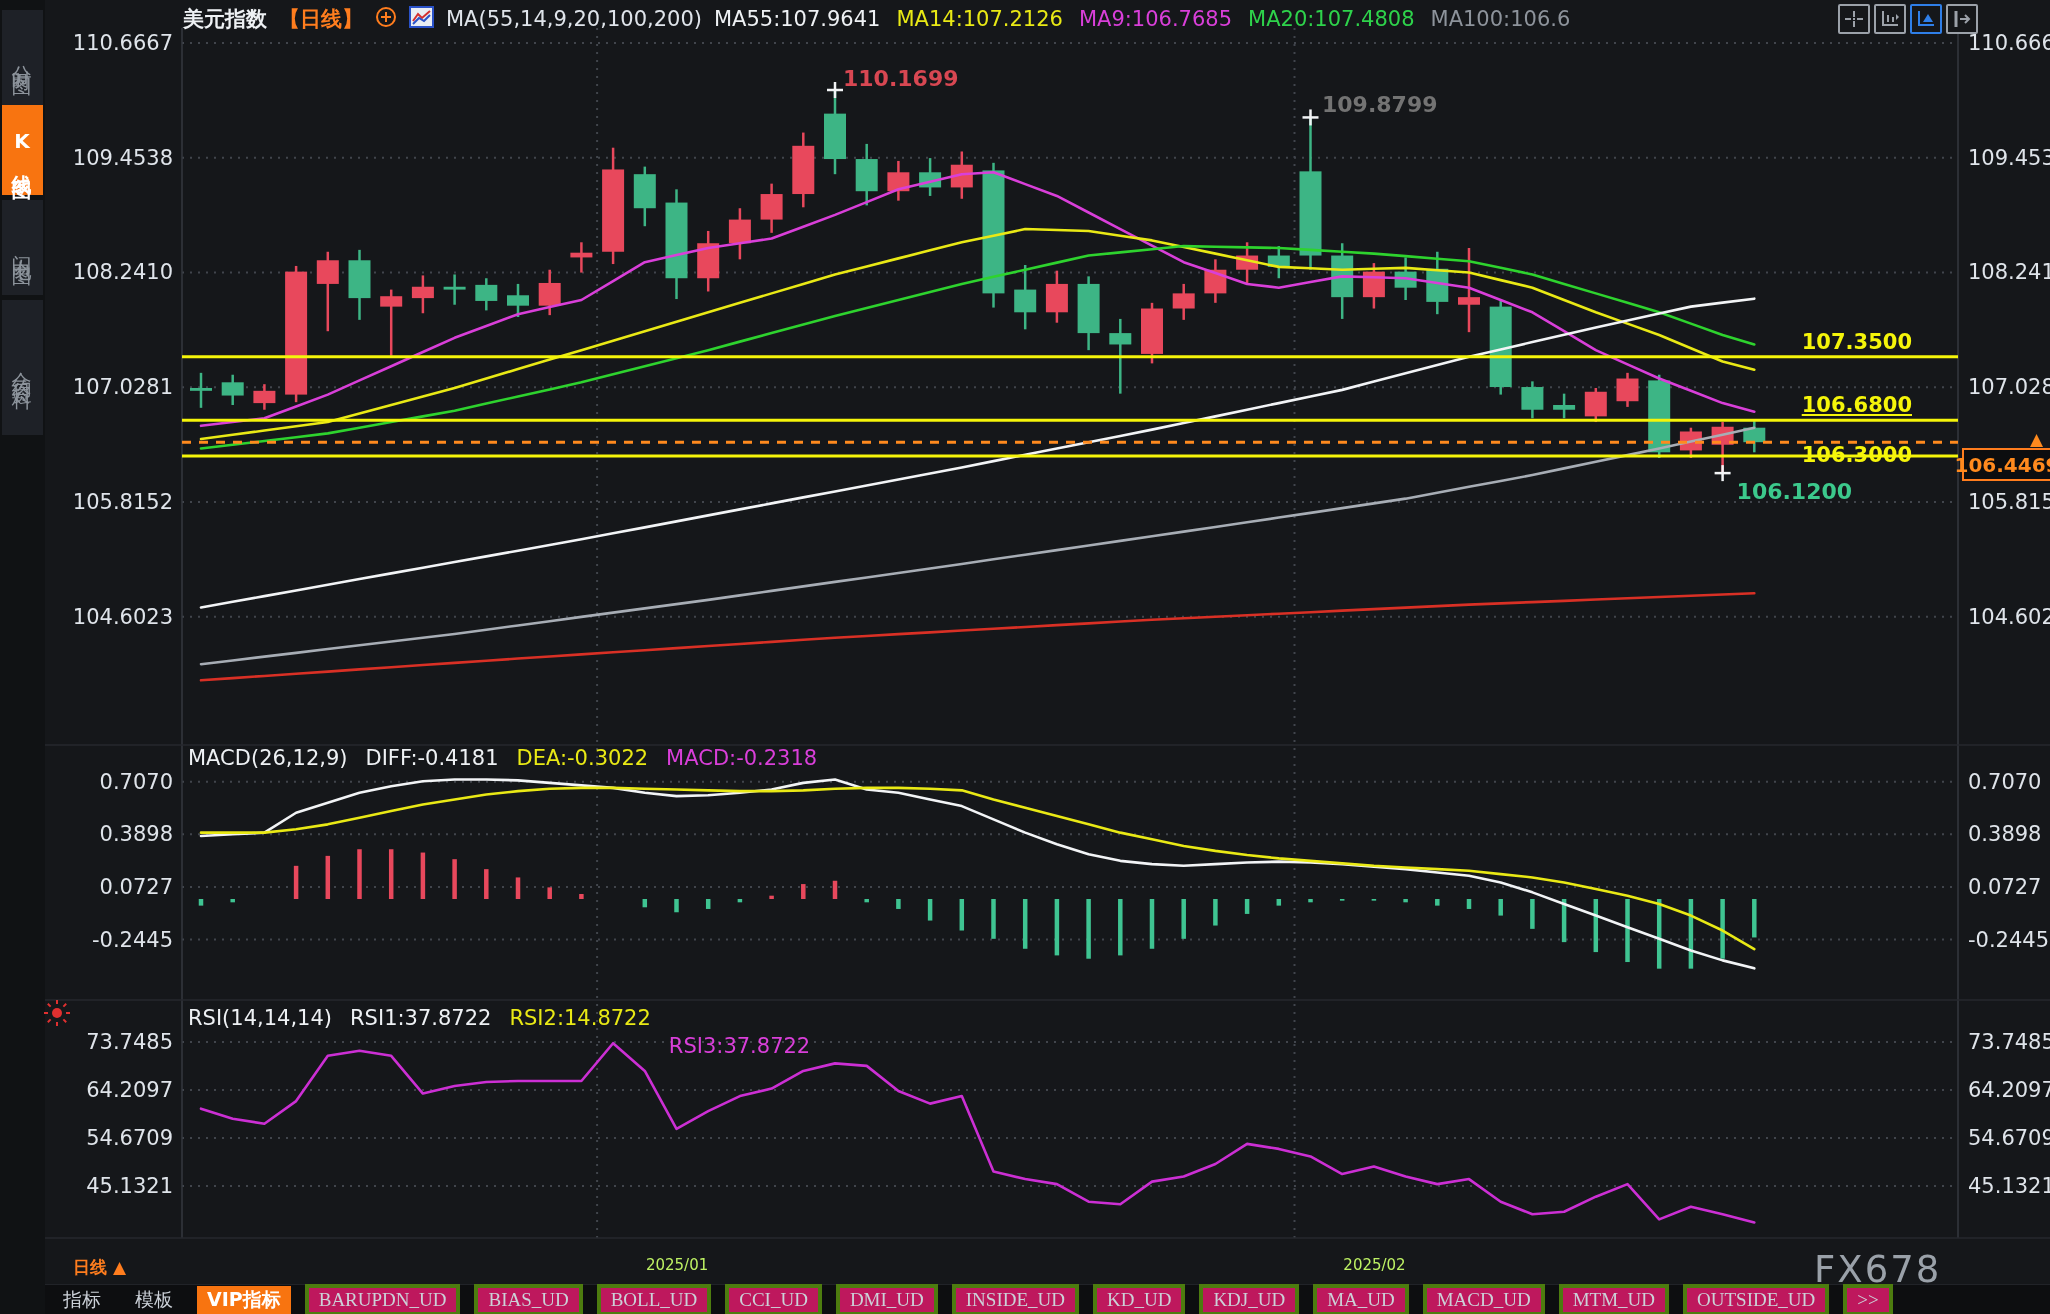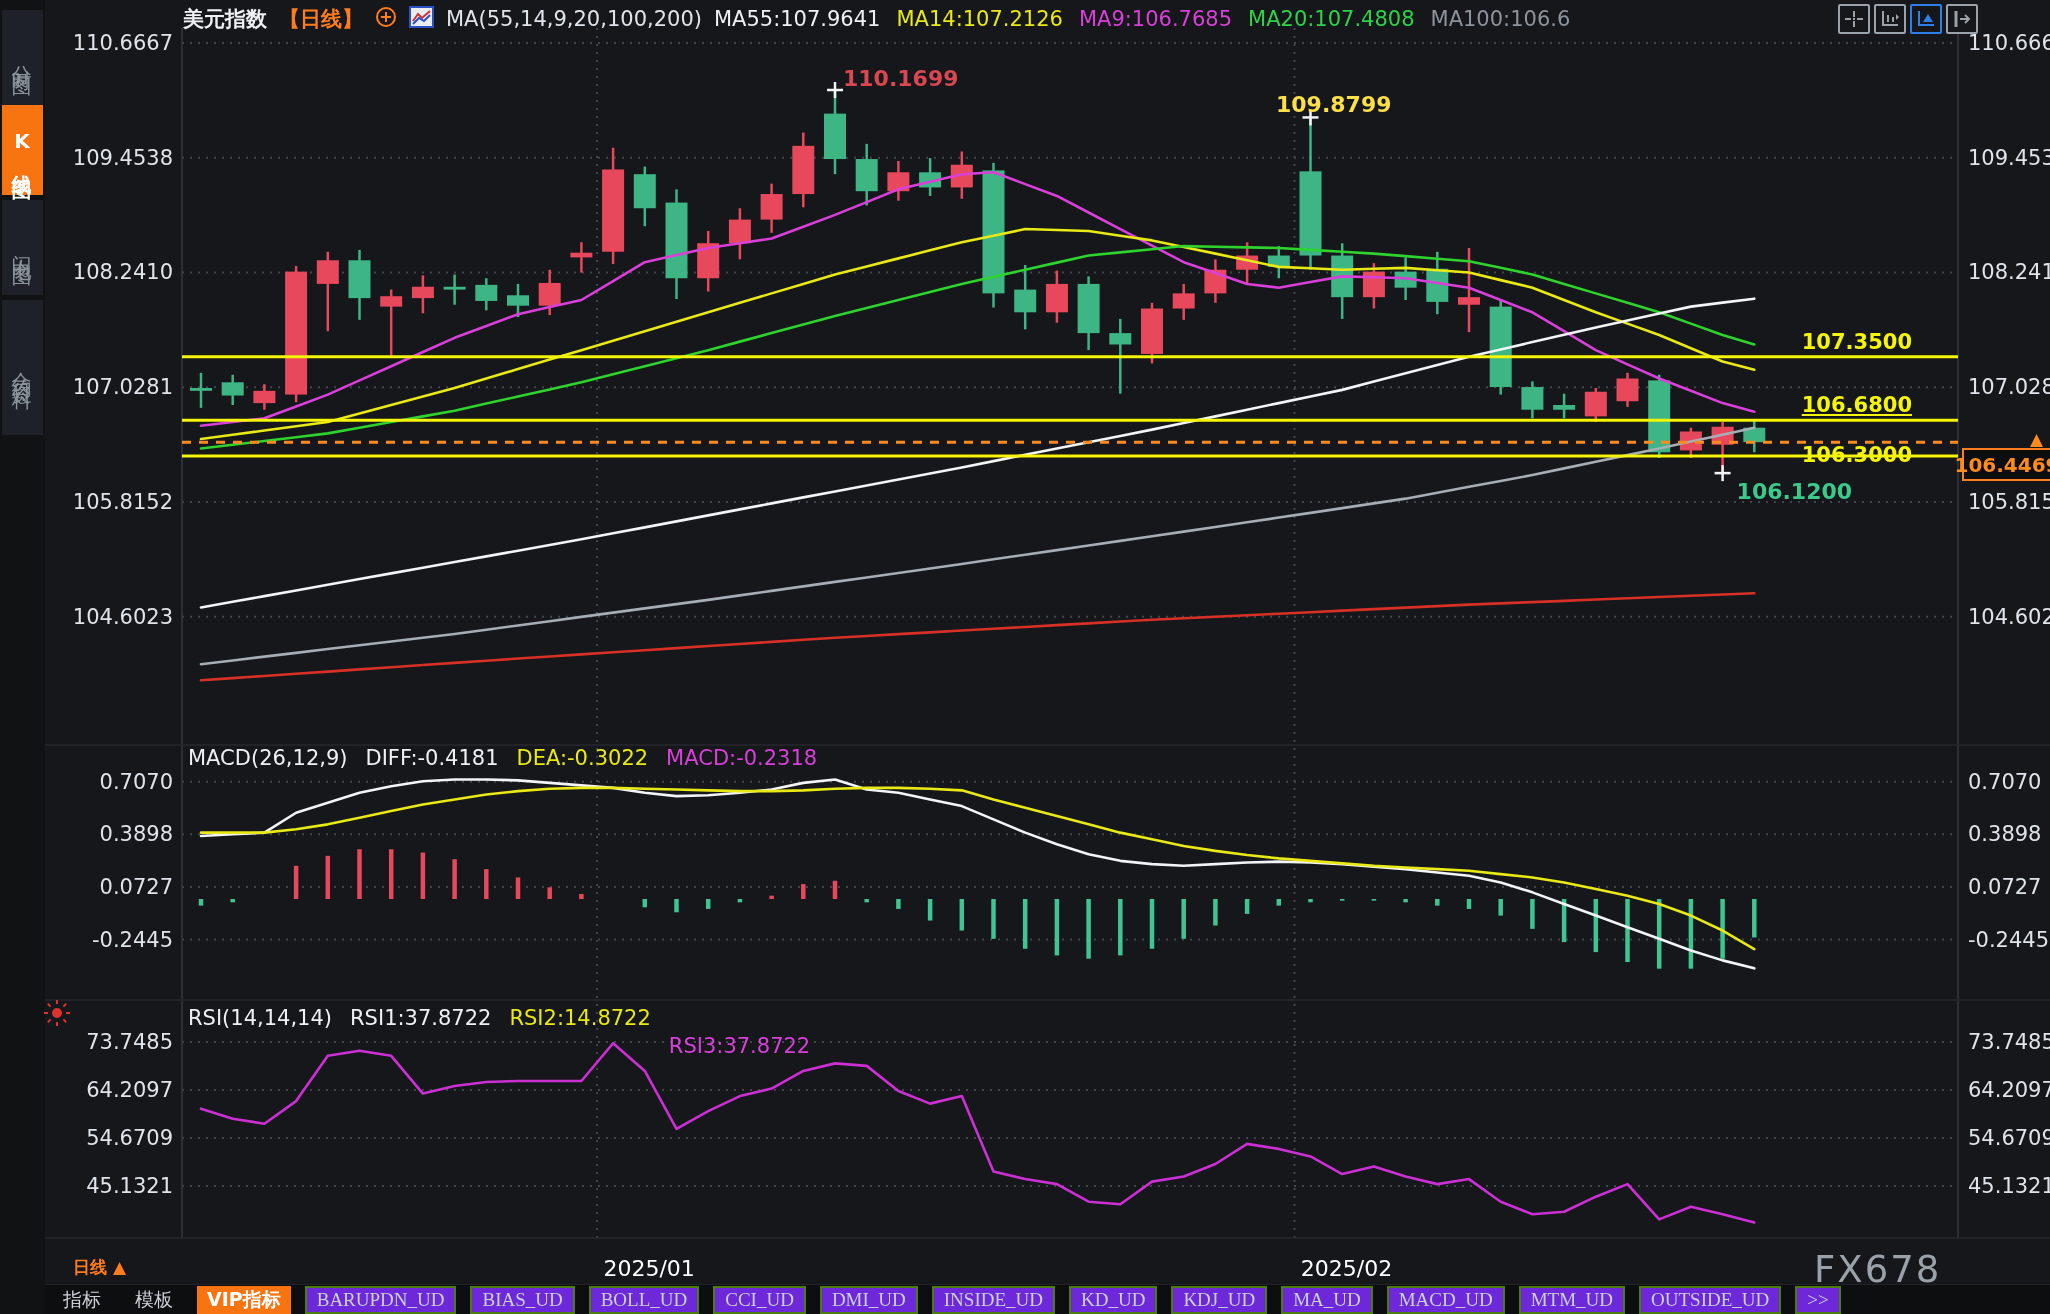--- a/index.html
+++ b/index.html
@@ -28,29 +28,29 @@
   .ylabel.right{left:1968px;text-align:left;}
   
   .ptitle{position:absolute;left:188px;display:flex;gap:18px;font-size:21px;white-space:nowrap;}
   
   .ann{position:absolute;font-size:22px;font-weight:bold;white-space:nowrap;}
   .lvl-label{position:absolute;font-size:21px;font-weight:bold;color:#f5f50a;width:212px;text-align:right;left:1700px;}
   .price-tag{position:absolute;left:1962px;top:448px;width:86px;height:29px;border:2px solid #ff7d1e;
              background:#0c0d0f;color:#ff8a1e;font-size:20px;font-weight:bold;display:flex;
              align-items:center;justify-content:center;}
   .tag-arrow{position:absolute;left:2030px;top:429px;color:#ff8a1e;font-size:17px;}
-  .month{position:absolute;top:1256px;font-size:22px;color:#ffffff;transform:translateX(-50%);}
+  .month{position:absolute;top:1256px;font-size:15px;color:#bef264;transform:translateX(-50%);margin-left:28px;}
   .bottom-period{position:absolute;left:73px;top:1256px;font-size:17px;font-weight:bold;color:#ff7d1e;cursor:pointer;}
   .watermark{position:absolute;left:1814px;top:1248px;font-size:37px;color:#9aa1a9;letter-spacing:2px;}
   
   .tabbar{position:absolute;left:45px;top:1285px;width:2005px;height:29px;background:#0d0e10;
           display:flex;align-items:center;gap:14px;padding-left:8px;box-sizing:border-box;}
   .tab{font-size:19px;color:#ccd1d8;padding:1px 10px;white-space:nowrap;cursor:pointer;
        font-family:"Liberation Serif","DejaVu Serif",serif;}
-  .tab.boxed{border:2px solid #4d7c0f;background:#6d28d9;}
+  .tab.boxed{border:4px solid #4d7c0f;background:#be185d;}
   .tab.active{background:#f87410;color:#ffffff;border:none;font-weight:bold;
               font-family:"DejaVu Sans",sans-serif;}
   .tab.plain{font-family:"DejaVu Sans",sans-serif;}
   svg.chart{position:absolute;left:0;top:0;}
 </style>
 </head>
 <body>
 
 <div class="app">
 
@@ -362,21 +362,21 @@
       <div class="ylabel right" style="top: 1172.97px;">45.1321</div>
     </div>
 
   <div id="lvls">
       <div class="lvl-label" style="top: 329.76px;">107.3500</div>
       <div class="lvl-label" style="top: 393.142px; text-decoration: underline;">106.6800</div>
       <div class="lvl-label" style="top: 443.09px;">106.3000</div>
     </div>
 
   <div class="ann" id="ann-high1" style="left: 843px; top: 66px; color: rgb(216, 71, 82);">110.1699</div>
-  <div class="ann" id="ann-high2" style="left: 1276px; top: 92px; color: #fde047;">109.8799</div>
+  <div class="ann" id="ann-high2" style="left: 1322px; top: 92px; color: #737373;">109.8799</div>
   <div class="ann" id="ann-low1" style="left: 1736.6px; top: 479px; color: rgb(60, 201, 140);">106.1200</div>
 
   <div class="price-tag">106.4469</div>
   <div class="tag-arrow">▲</div>
 
   <div class="bottom-period">
     <span>日线</span> <span>▲</span>
   </div>
   <div id="months">
       <div class="month" style="left: 649.1px;">2025/01</div>

